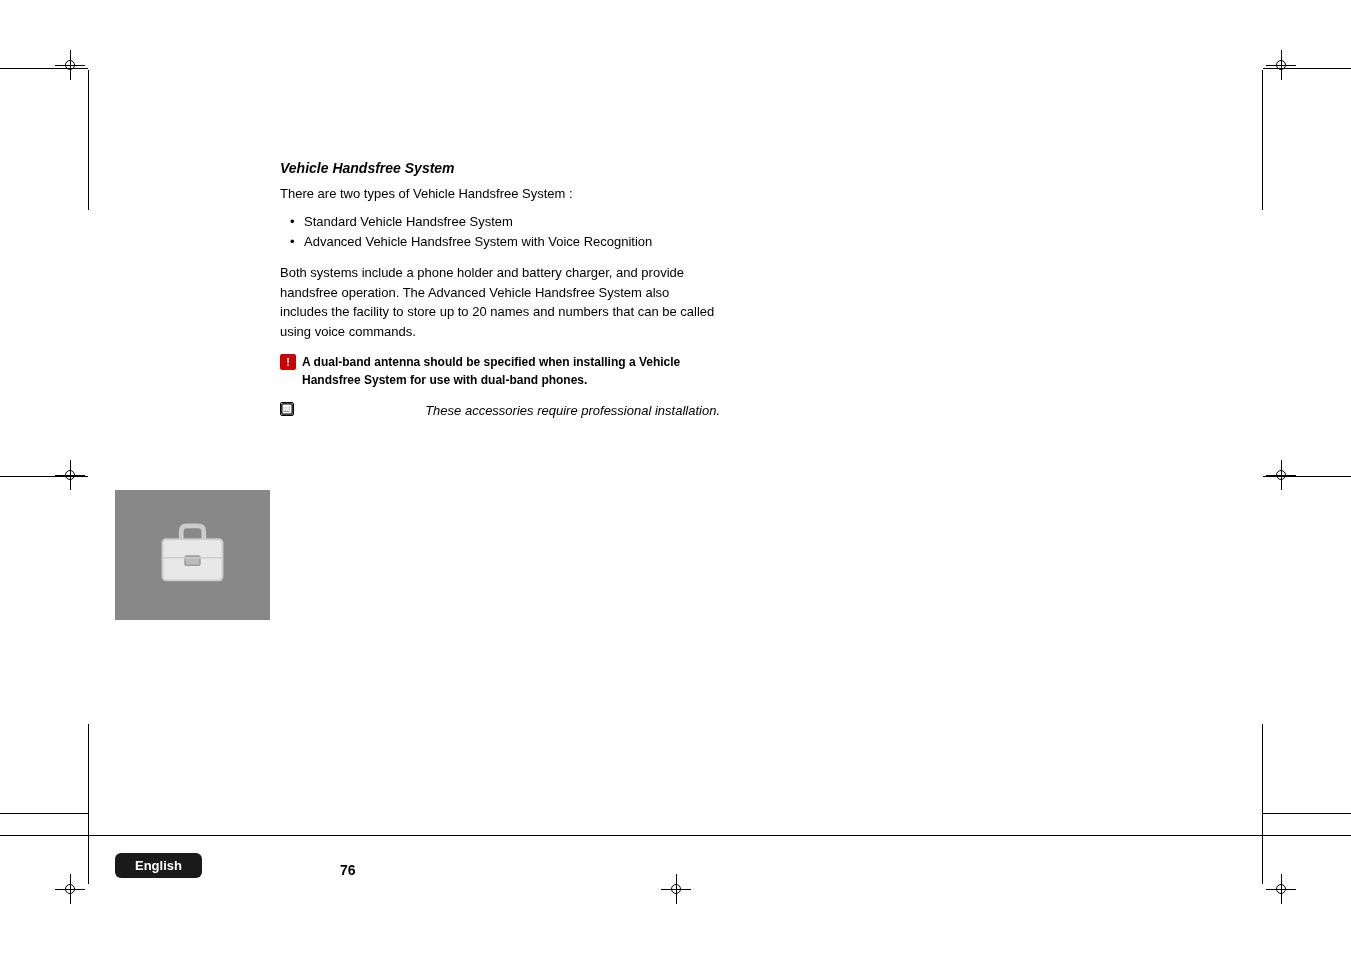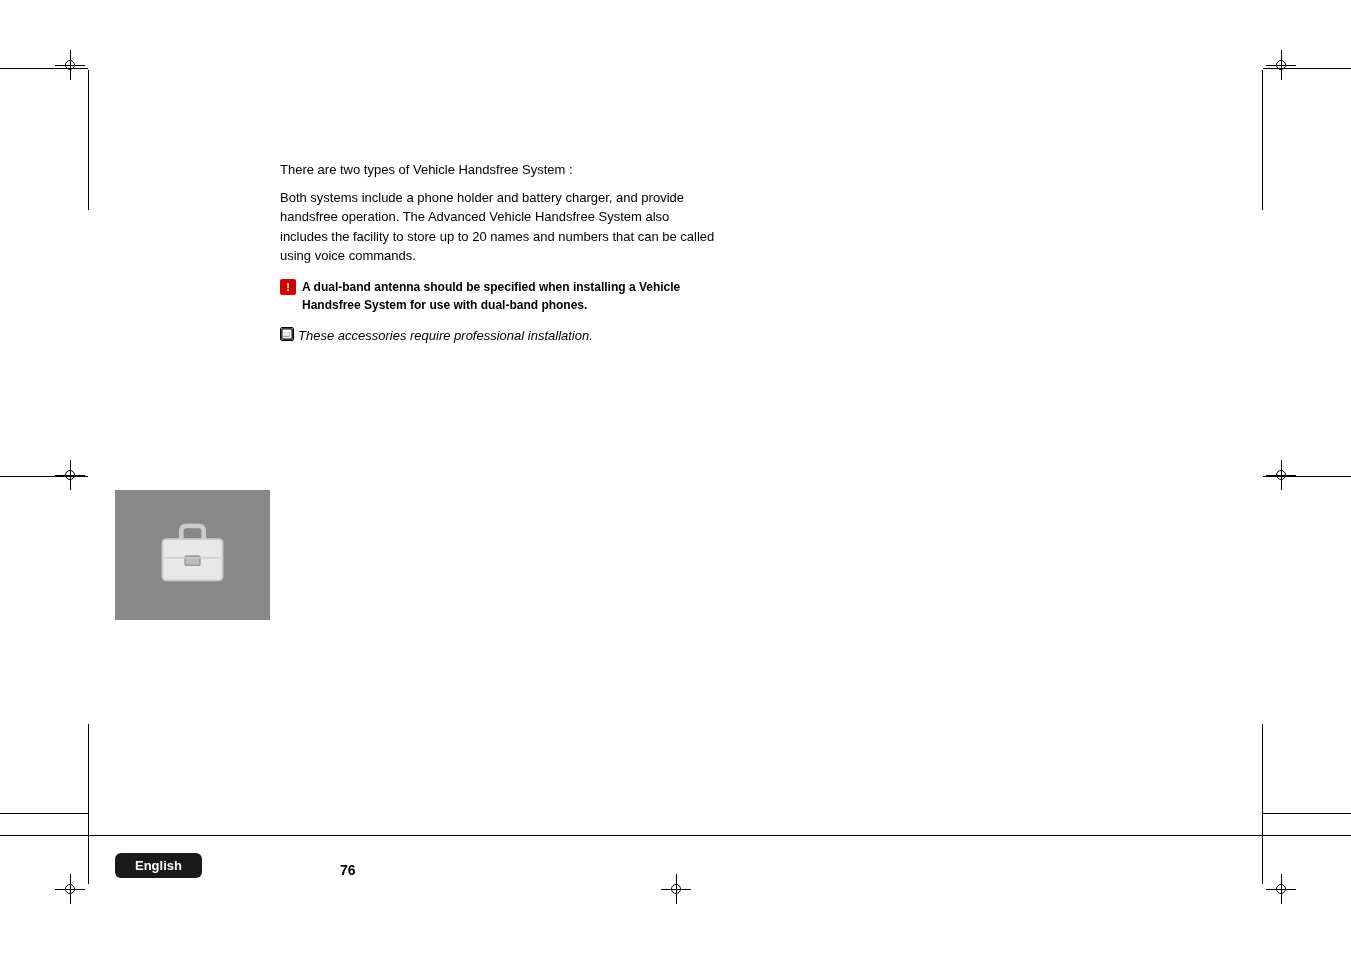--- a/index.html
+++ b/index.html
@@ -167,21 +167,22 @@
     .warning-text {
       font-size: 12px;
       font-weight: bold;
       line-height: 1.5;
     }
 
     
     .note-box {
       display: flex;
       align-items: flex-start;
-      gap: 4px;
+      gap: 22px;
+      justify-content: space-between;
     }
     .note-icon {
       display: inline-flex;
       align-items: center;
       justify-content: center;
       width: 14px;
       height: 14px;
       border: 1.5px solid #000;
       border-radius: 2px;
       flex-shrink: 0;
@@ -332,23 +333,28 @@
 <div class="vline-right-bot"></div>
 
 <div class="hline-top-left"></div>
 <div class="hline-top-right"></div>
 <div class="hline-mid-left"></div>
 <div class="hline-mid-right"></div>
 <div class="hline-bot-left"></div>
 <div class="hline-bot-right"></div>
 
 <div class="content">
+  <div class="section-title">Vehicle Handsfree System</div>
 
   <p class="intro-text">There are two types of Vehicle Handsfree System :</p>
 
+  <ul class="bullet-list">
+    <li>Standard Vehicle Handsfree System</li>
+    <li>Advanced Vehicle Handsfree System with Voice Recognition</li>
+  </ul>
 
   <p class="body-text">Both systems include a phone holder and battery charger, and provide handsfree operation. The Advanced Vehicle Handsfree System also includes the facility to store up to 20 names and numbers that can be called using voice commands.</p>
 
   <div class="warning-box">
     <span class="warning-icon">!</span>
     <span class="warning-text">A dual-band antenna should be specified when installing a Vehicle Handsfree System for use with dual-band phones.</span>
   </div>
 
   <div class="note-box">
     <span class="note-icon">

